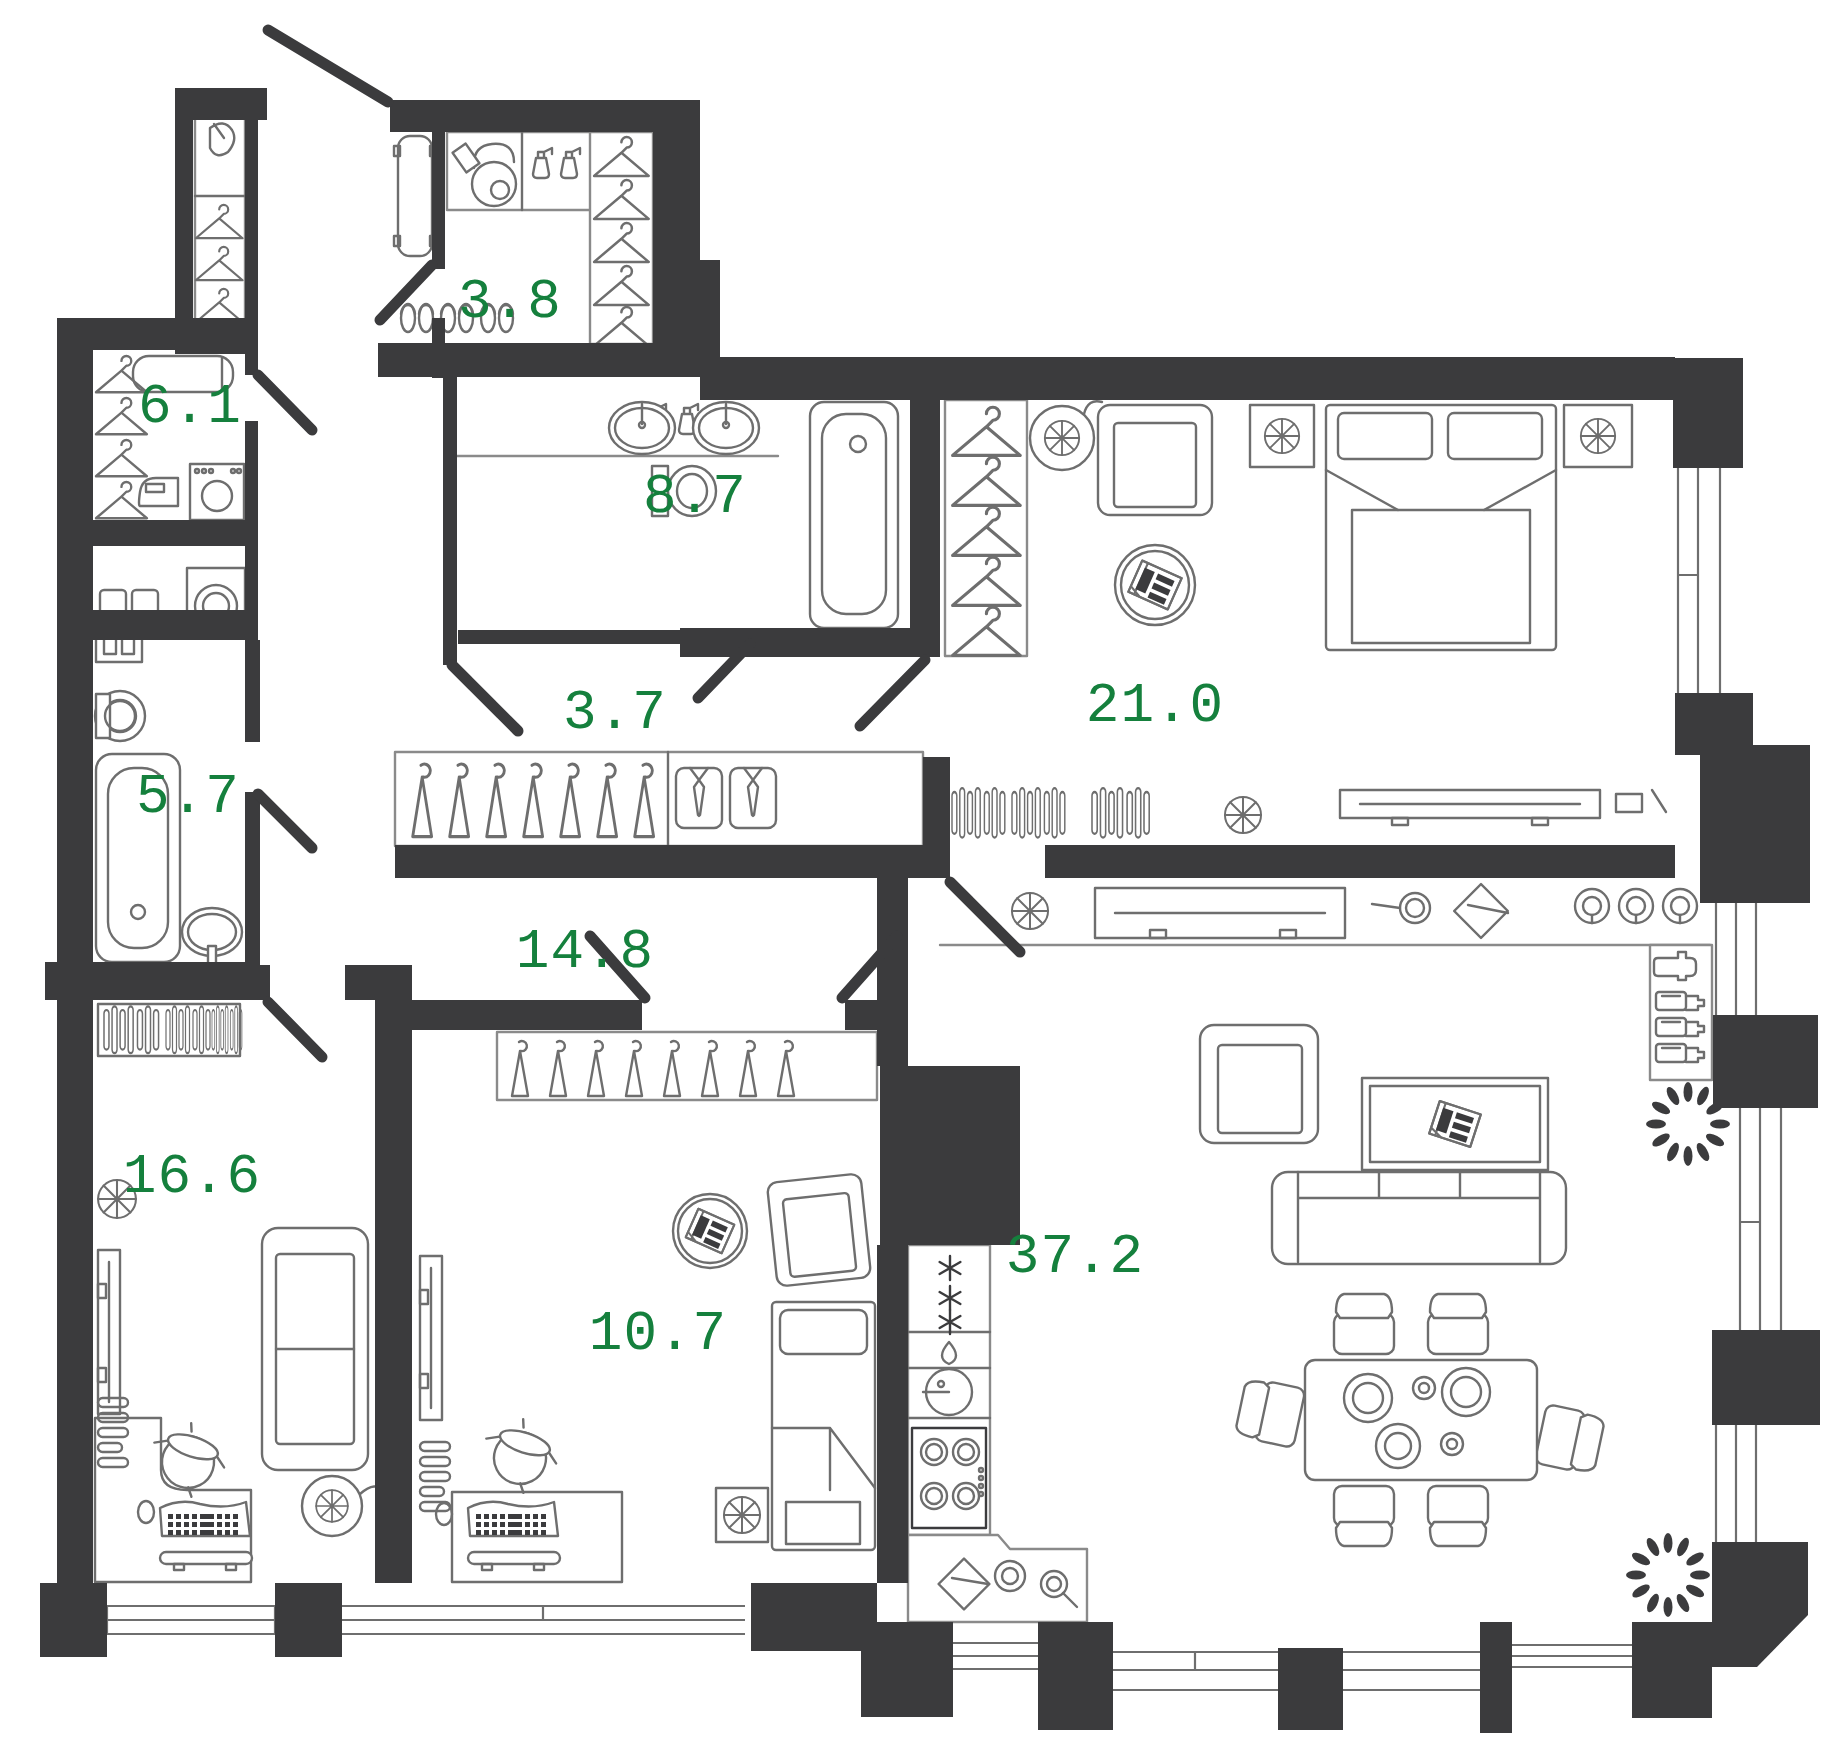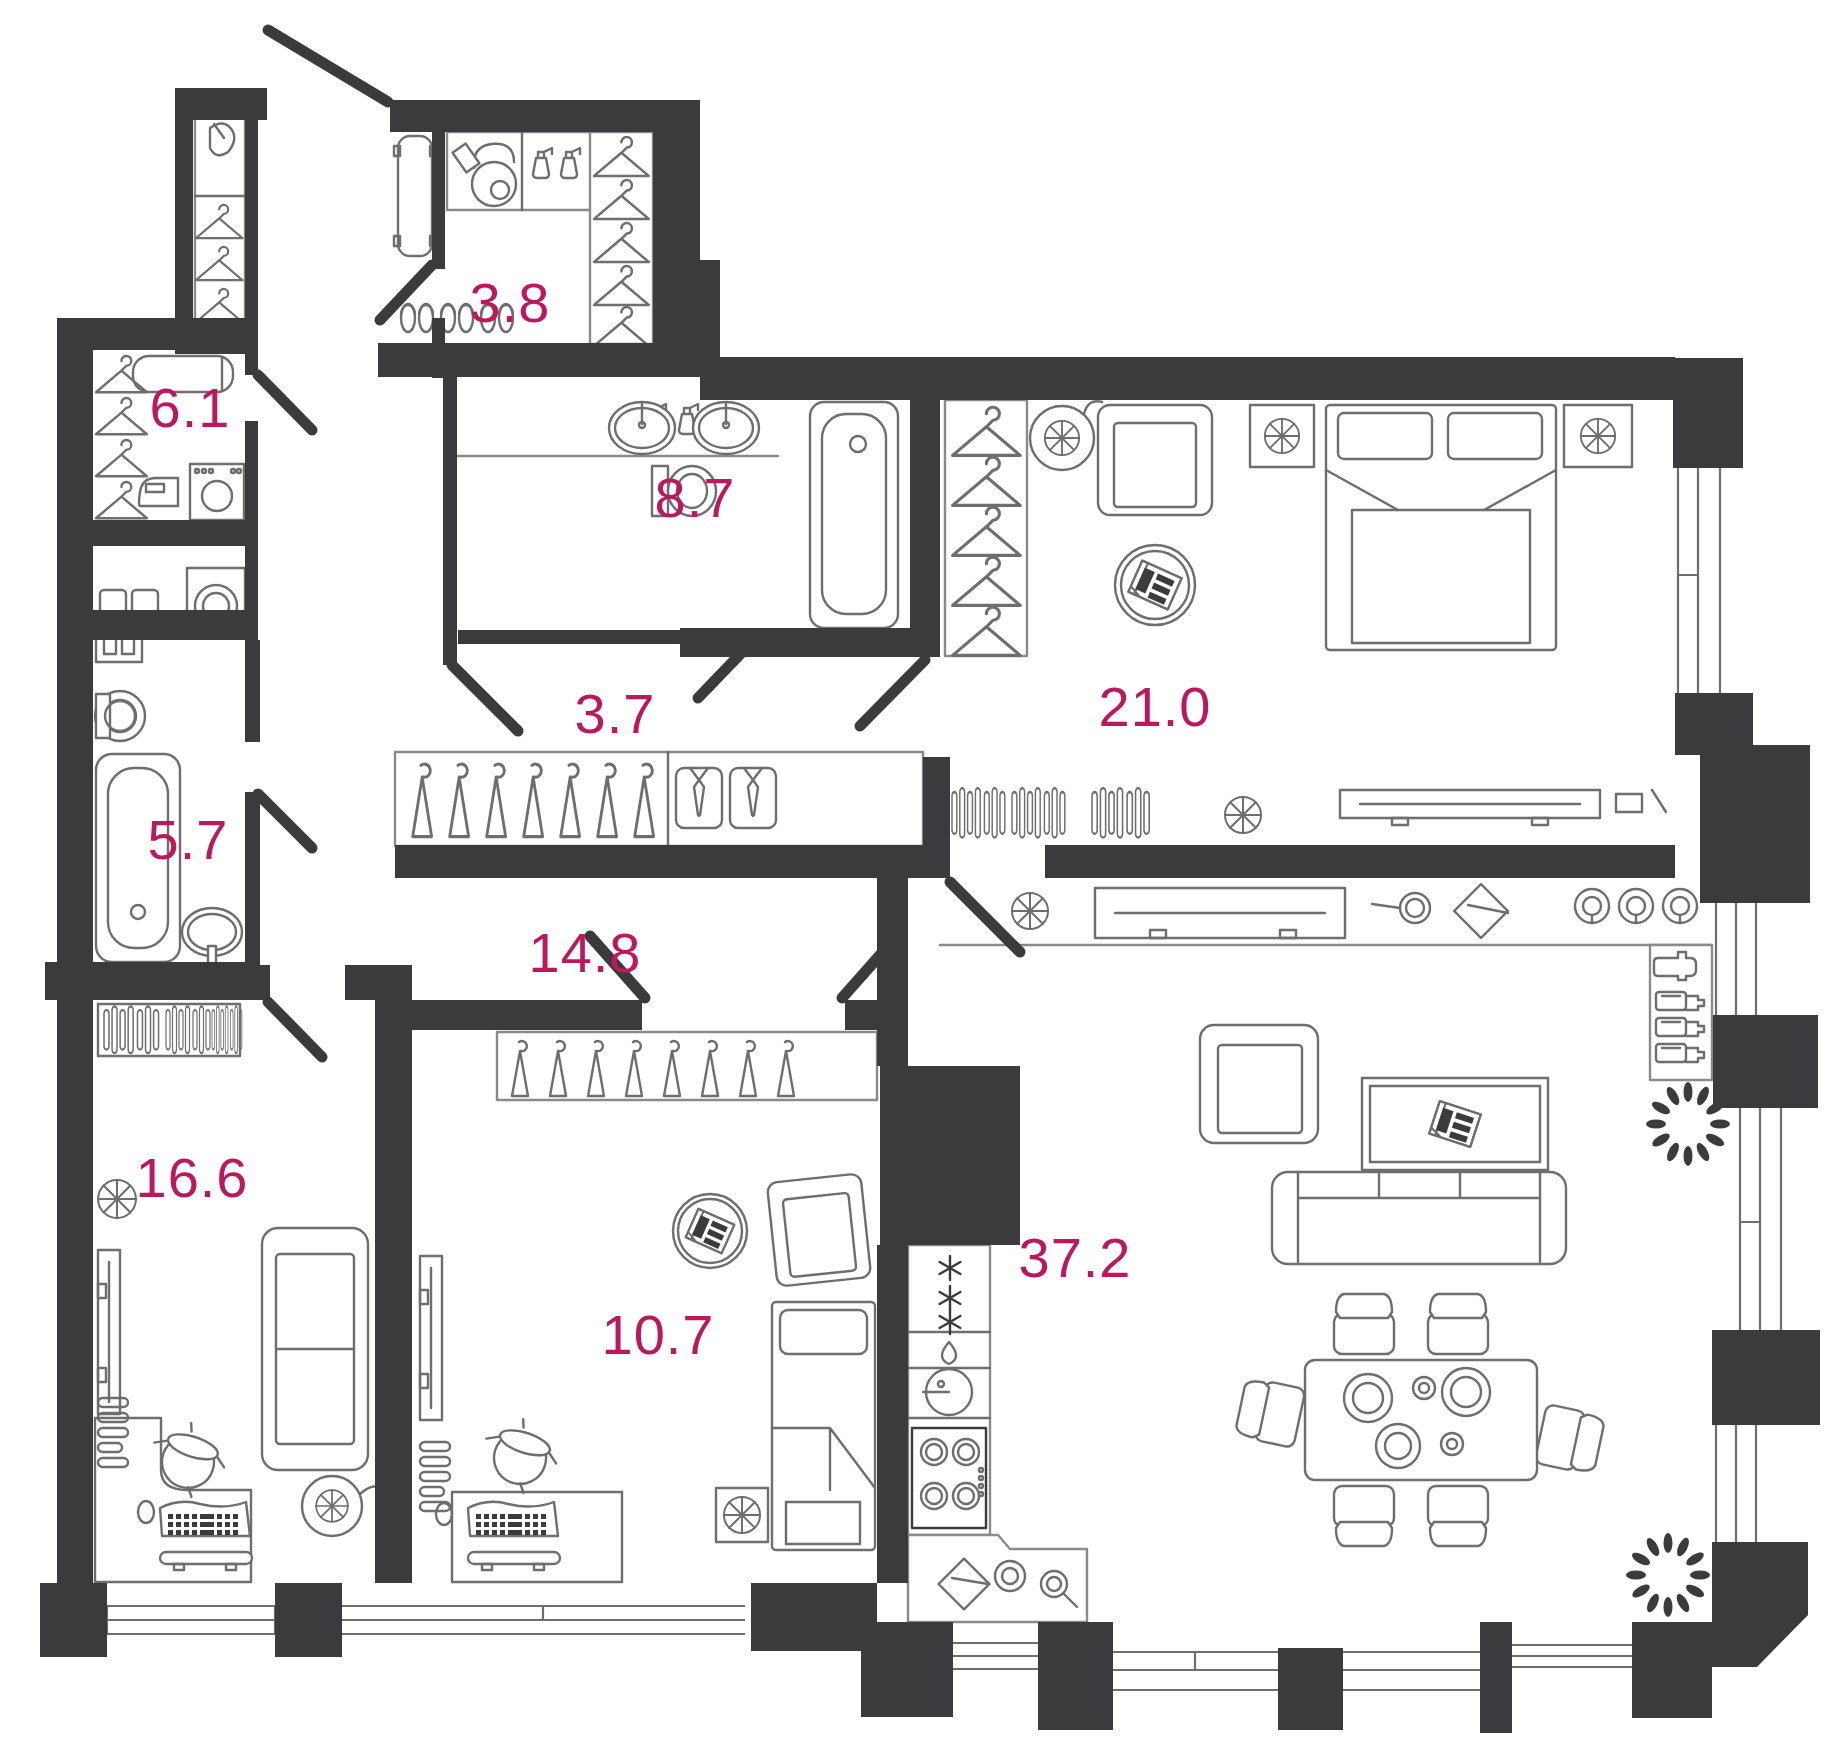--- a/index.html
+++ b/index.html
@@ -1,21 +1,21 @@
 <!DOCTYPE html>
 <html><head>
 <meta charset="utf-8">
 <style>
   html,body{margin:0;padding:0;background:#ffffff;}
   .plan{position:relative;width:1843px;height:1757px;background:#ffffff;overflow:hidden;
         font-family:"Liberation Sans","DejaVu Sans",sans-serif;}
   .plan svg{position:absolute;left:0;top:0;}
-  .room-label{position:absolute;transform:translate(-50%,-50%);color:#be185d;
+  .room-label{position:absolute;transform:translate(-50%,-50%);color:#15803d;
         font-size:56px;font-weight:400;letter-spacing:1px;white-space:nowrap;
-        font-family:Liberation Sans, sans-serif;}
+        font-family:Liberation Mono, monospace;}
 </style>
 </head>
 <body>
 
 <div class="plan">
 <svg width="1843" height="1757" viewBox="0 0 1843 1757">
   <defs>
     <g id="hf">
           <path d="M28 6 a5 5 0 1 1 5 5 l-5 5 M28 16 L54 38 H2 Z" fill="none"></path>
         </g>
@@ -639,18 +639,18 @@
     <line x1="645" y1="998" x2="590" y2="936"></line>
     <line x1="842" y1="998" x2="897" y2="936"></line>
   </g>
 </svg>
 
   <div class="room-label" style="left:510px;top:302px">3.8</div>
   <div class="room-label" style="left:190px;top:407px">6.1</div>
   <div class="room-label" style="left:695px;top:497px">8.7</div>
   <div class="room-label" style="left:615px;top:713px">3.7</div>
   <div class="room-label" style="left:1155px;top:706px">21.0</div>
-  <div class="room-label" style="left:188px;top:839px">5.7</div>
+  <div class="room-label" style="left:188px;top:797px">5.7</div>
   <div class="room-label" style="left:585px;top:952px">14.8</div>
   <div class="room-label" style="left:192px;top:1177px">16.6</div>
   <div class="room-label" style="left:658px;top:1334px">10.7</div>
   <div class="room-label" style="left:1075px;top:1257px">37.2</div>
 </div>
 
 </body></html>

